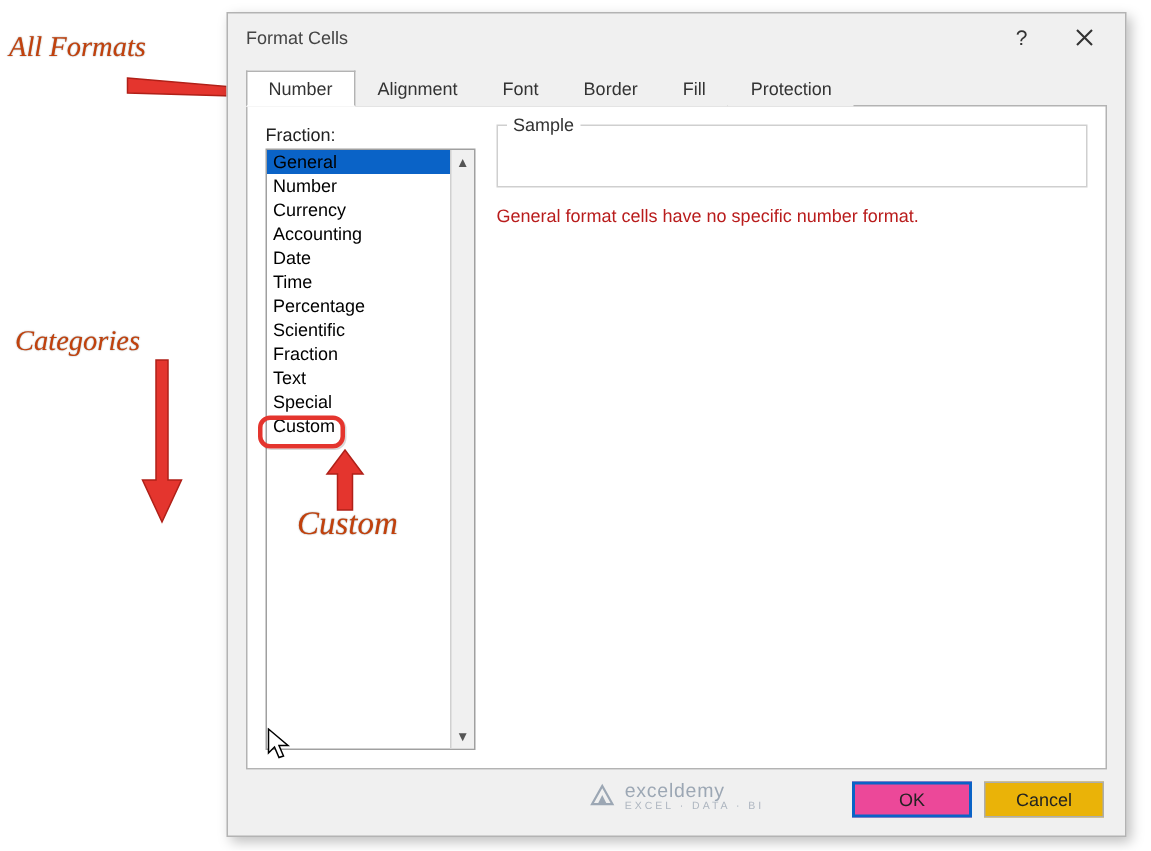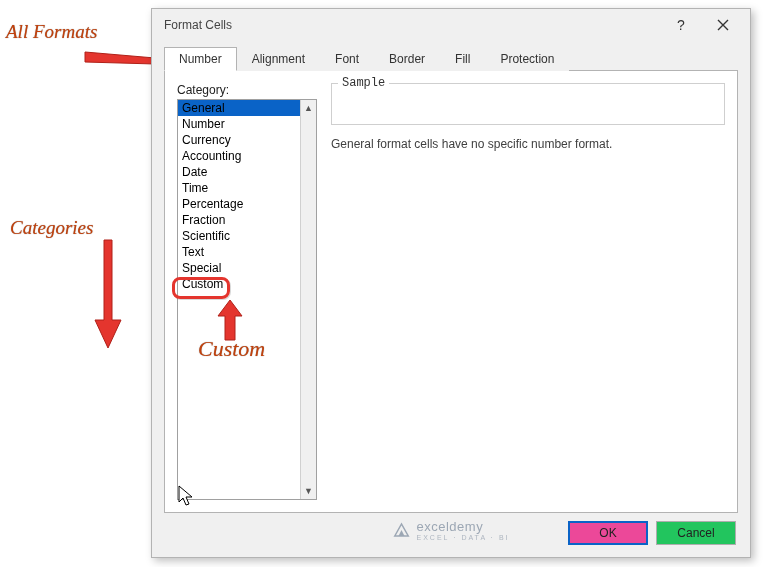--- a/index.html
+++ b/index.html
@@ -133,43 +133,42 @@
     color: #555;
     font-size: 9px;
   }
   .right-col { flex: 1; }
   .sample-box {
     border: 1px solid #cfcfcf;
     padding: 6px 8px 32px 8px;
     position: relative;
     height: 42px;
     margin-bottom: 12px;
-    font-family: Liberation Mono, monospace;
   }
   .sample-box .sample-legend {
     position: absolute;
     top: -8px;
     left: 6px;
     background: #fff;
     padding: 0 4px;
     font-size: 12px;
     color: #333;
   }
-  .desc { color: #404040; font-size: 12px; }
+  .desc { color: #b91c1c; font-size: 12px; }
   .bottom-buttons {
     position: absolute;
     right: 14px;
     bottom: 12px;
     display: flex;
     gap: 8px;
   }
   .btn {
     min-width: 80px;
     height: 24px;
-    background: #22c55e;
+    background: #eab308;
     border: 1px solid #adadad;
     font-size: 12px;
     color: #222;
     display: flex;
     align-items: center;
     justify-content: center;
   }
   .btn.primary {
     border: 2px solid #0a63c7;
     background: #ec4899;
@@ -244,32 +243,32 @@
       <div class="tab">Alignment</div>
       <div class="tab">Font</div>
       <div class="tab">Border</div>
       <div class="tab">Fill</div>
       <div class="tab">Protection</div>
     </div>
 
     <div class="tabpanel">
 
       <div class="category-col">
-        <div class="label"><span>Category:</span></div>
+        <div class="label"><span>Fraction:</span></div>
         <div class="listbox">
           <div class="listbox-inner">
             <div class="listitem selected">General</div>
             <div class="listitem">Number</div>
             <div class="listitem">Currency</div>
             <div class="listitem">Accounting</div>
             <div class="listitem">Date</div>
             <div class="listitem">Time</div>
             <div class="listitem">Percentage</div>
+            <div class="listitem">Scientific</div>
             <div class="listitem">Fraction</div>
-            <div class="listitem">Scientific</div>
             <div class="listitem">Text</div>
             <div class="listitem">Special</div>
             <div class="listitem">Custom</div>
           </div>
           <div class="scrollbar">
             <div class="arrow">▲</div>
             <div class="arrow">▼</div>
           </div>
         </div>
       </div>

